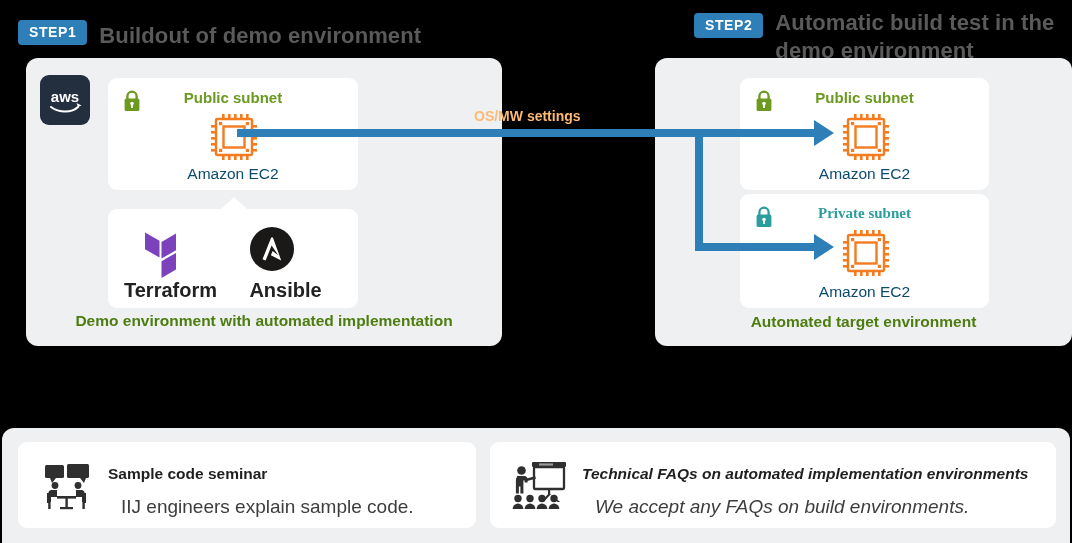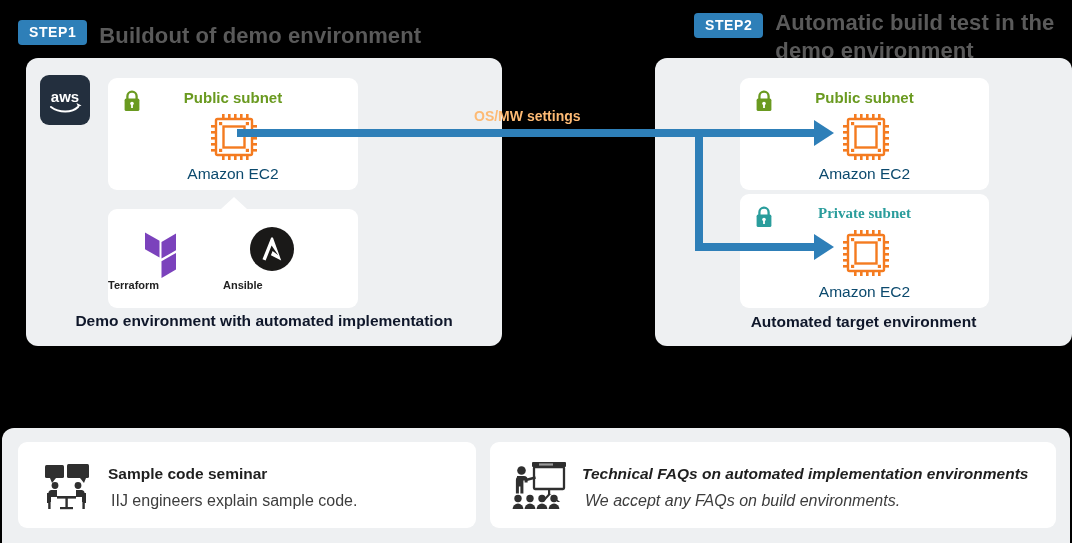--- a/index.html
+++ b/index.html
@@ -21,21 +21,21 @@
     color:#5a5a5a;font-size:22px;font-weight:bold;line-height:1.28;
     letter-spacing:.1px;
   }
 
   
   .panel{
     position:absolute;background:#eef0f2;border-radius:12px;
   }
   .panel-caption{
     position:absolute;left:0;width:100%;text-align:center;
-    color:#0f172a;font-size:15.5px;font-weight:bold;
+    color:#4d7c0f;font-size:15.5px;font-weight:bold;
   }
 
   
   .card{
     position:absolute;background:#ffffff;border-radius:9px;
   }
 
   .subnet-label{
     position:absolute;font-size:15px;font-weight:bold;white-space:nowrap;
   }
@@ -63,27 +63,27 @@
     border-left:13px solid transparent;border-right:13px solid transparent;
     border-bottom:12px solid #ffffff;
   }
 
   
   .support-card-title{
     color:#1f1f1f;font-size:15.5px;font-weight:bold;margin:0 0 9px 0;
     white-space:nowrap;
   }
   .support-card-desc{
-    color:#3d3d3d;font-size:16px;margin:3px;white-space:nowrap;
+    color:#3d3d3d;font-size:19px;margin:13px;white-space:nowrap;
   }
   .support-card-body{position:absolute;}
 
   .tool-name{
-    position:absolute;left:0;width:100%;
-    color:#222222;font-size:11px;font-weight:bold;
+    position:absolute;left:0;width:100%;text-align:center;
+    color:#222222;font-size:20px;font-weight:bold;
   }
 </style>
 </head>
 <body>
 
 <div class="stage">
 
   <div class="step-head" style="left:18px;top:20px;">
     <span class="step-badge">STEP1</span>
     <span class="step-title" style="margin-top:2px;">Buildout of demo environment</span>

